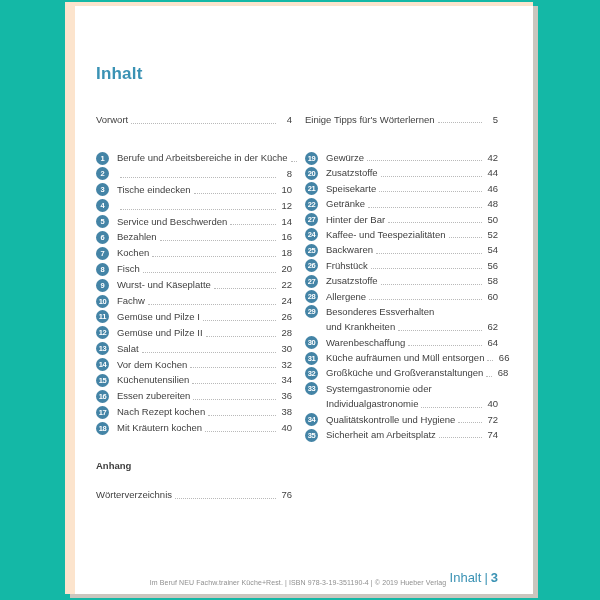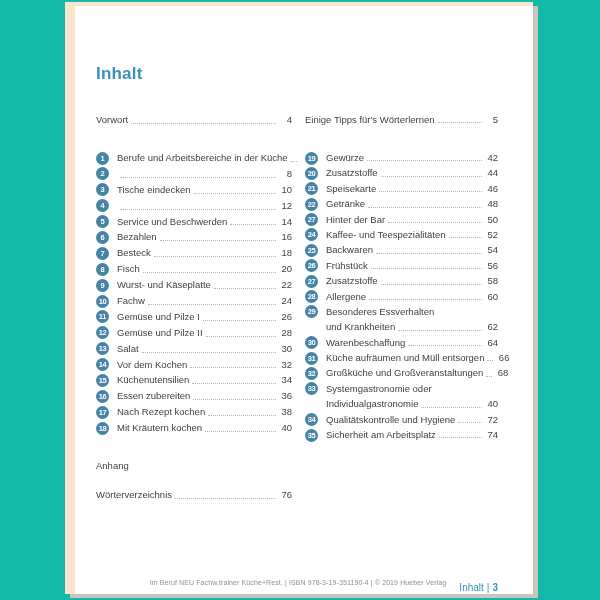--- a/index.html
+++ b/index.html
@@ -38,29 +38,29 @@
     font-size:7.5px;font-weight:bold;text-align:center;line-height:13px;letter-spacing:-0.3px;
   }
   .row-body{flex:1;min-width:0;padding-left:8px;}
   .toc-row.no-num .row-body{padding-left:0;}
   .line{display:flex;align-items:flex-end;height:15.9px;line-height:15.9px;}
   .col-right .line{height:15.4px;line-height:15.4px;}
   .label{font-size:9.5px;white-space:nowrap;}
   .leader{flex:1 1 auto;min-width:6px;border-bottom:1px dotted var(--leader-dots);margin:0 2px 4px 3px;}
   .pagenum{font-size:9.5px;min-width:14px;text-align:right;}
   .anhang{position:absolute;left:21px;top:452px;width:196px;}
-  .anhang-heading{font-size:9.5px;font-weight:normal;height:16px;line-height:16px;}
+  .anhang-heading{font-size:9.5px;font-weight:bold;height:16px;line-height:16px;}
   .anhang .toc-row{margin-top:13px;}
   .footer-center{
     position:absolute;left:0;right:12px;top:573px;
     text-align:center;font-size:7px;color:var(--footer-gray);letter-spacing:0.1px;
   }
   .footer-right{
-    position:absolute;right:35px;top:576px;
-    font-size:10px;color:var(--accent-teal);margin-left:36px;
+    position:absolute;right:35px;top:564px;
+    font-size:13px;color:var(--accent-teal);margin-left:36px;
   }
   .footer-right .pg{font-weight:bold;}
   .footer-right .div{margin:0 3px;color:var(--accent-teal);}
 </style>
 </head>
 <body>
 
 <div class="canvas">
   <div class="page">
 
@@ -132,21 +132,21 @@
                 <span class="label">Bezahlen</span>
                 <span class="leader"></span>
                 <span class="pagenum">16</span>
               </div>
             </div>
           </div>
           <div class="toc-row">
             <span class="circle">7</span>
             <div class="row-body">
               <div class="line">
-                <span class="label">Besteck</span>
+                <span class="label">Kochen</span>
                 <span class="leader"></span>
                 <span class="pagenum">18</span>
               </div>
             </div>
           </div>
           <div class="toc-row">
             <span class="circle">8</span>
             <div class="row-body">
               <div class="line">
                 <span class="label">Fisch</span>

